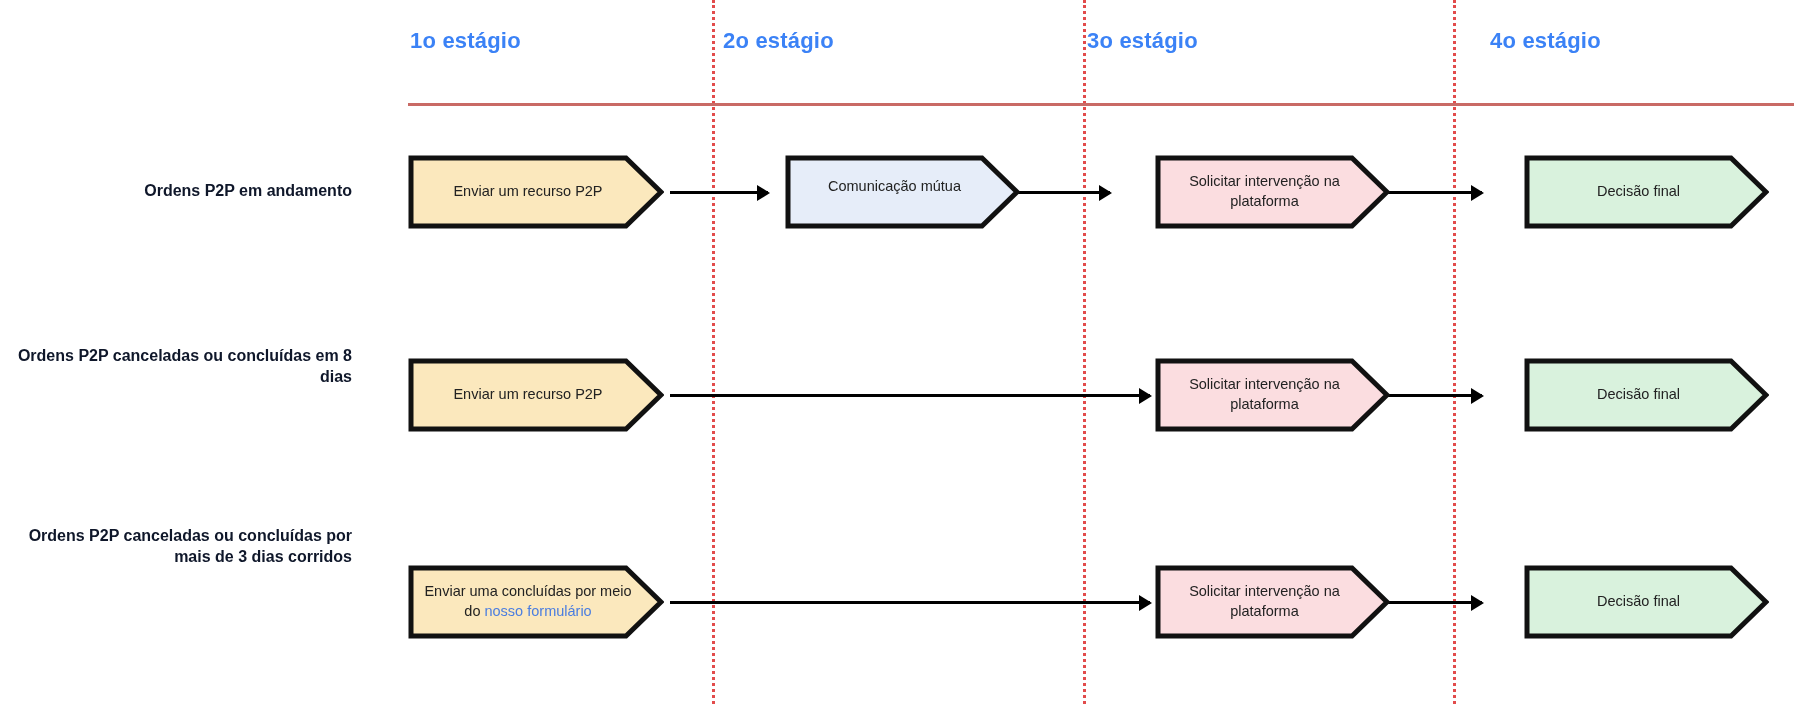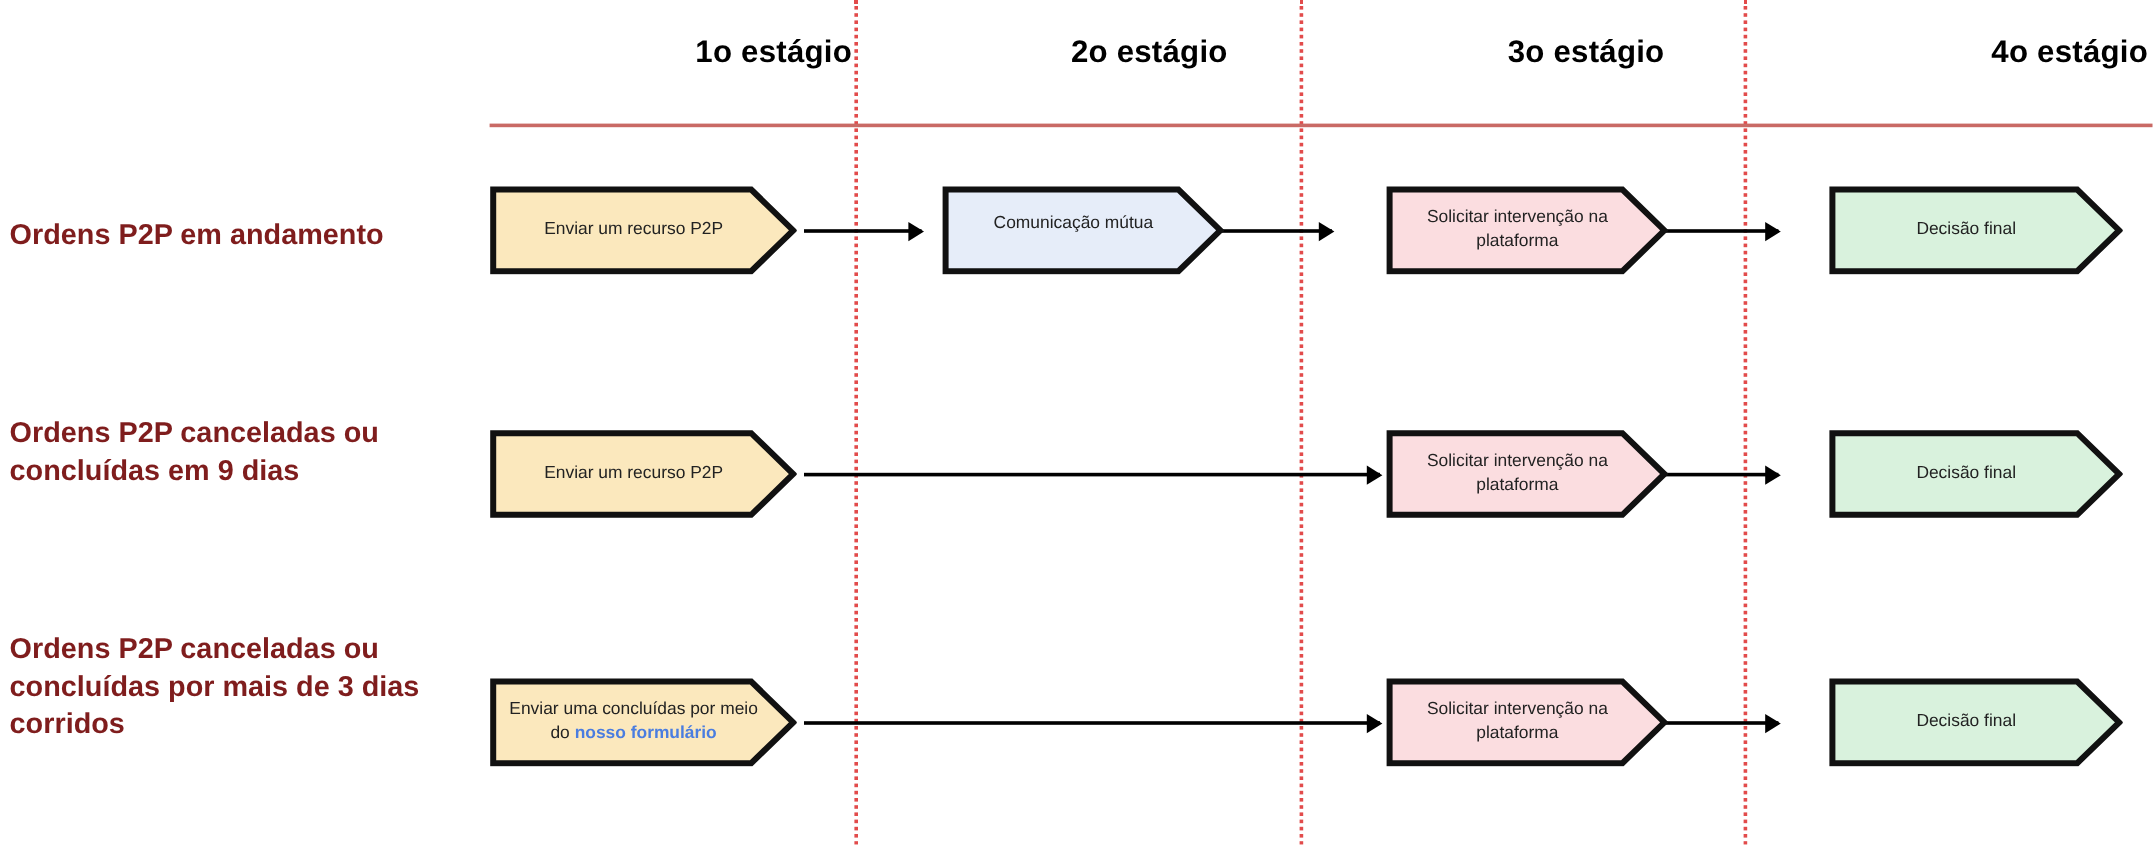--- a/index.html
+++ b/index.html
@@ -16,24 +16,24 @@
     width: 1794px;
     height: 704px;
     background: #ffffff;
     overflow: hidden;
   }
 
   
   .stage-title {
     position: absolute;
     top: 28px;
-    text-align: right;
-    font-size: 26px;
+    text-align: left;
+    font-size: 22px;
     font-weight: bold;
-    color: #000000;
+    color: #3b82f6;
     letter-spacing: 0.2px;
     white-space: nowrap;
   }
   .header-rule {
     position: absolute;
     left: 408px;
     top: 103px;
     width: 1386px;
     height: 3px;
     background: #c96a65;
@@ -44,24 +44,24 @@
     width: 0;
     height: 704px;
     border-left: 3px dotted #e24b4b;
   }
 
   
   .row-label {
     position: absolute;
     left: 8px;
     width: 344px;
-    text-align: left;
-    font-size: 24px;
+    text-align: right;
+    font-size: 16px;
     font-weight: bold;
-    color: #7f1d1d;
+    color: #0f172a;
     line-height: 1.32;
   }
 
   
   .chev {
     position: absolute;
     box-sizing: border-box;
     display: flex;
     align-items: center;
     justify-content: center;
@@ -76,21 +76,20 @@
     inset: 0;
     z-index: 0;
   }
   .chev .txt {
     position: relative;
     z-index: 1;
     width: 100%;
   }
   .chev .lnk {
     color: #4a7de0;
-    font-weight: bold;
   }
 
   
   .conn {
     position: absolute;
     height: 3px;
     background: #000000;
     z-index: 0;
   }
   .conn::after {
@@ -119,21 +118,21 @@
 
   <div>
     <div class="stage-title" style="left:410px;width:300px">1o estágio</div>
     <div class="stage-title" style="left:723px;width:300px">2o estágio</div>
     <div class="stage-title" style="left:1087px;width:300px">3o estágio</div>
     <div class="stage-title" style="left:1490px;width:300px">4o estágio</div>
   </div>
   <div class="header-rule"></div>
 
   <div class="row-label" style="top:180px">Ordens P2P em andamento</div>
-  <div class="row-label" style="top:345px">Ordens P2P canceladas ou concluídas em 9 dias</div>
+  <div class="row-label" style="top:345px">Ordens P2P canceladas ou concluídas em 8 dias</div>
   <div class="row-label" style="top:525px">Ordens P2P canceladas ou concluídas por mais de 3 dias corridos</div>
 
   <div>
     <div class="conn" style="left:670px;top:191px;width:98px"></div>
     <div class="conn" style="left:1000px;top:191px;width:110px"></div>
     <div class="conn" style="left:1372px;top:191px;width:110px"></div>
 
     <div class="chev" style="left:408px;top:155px;width:256px;height:74px">
       <svg class="shape" viewBox="0 0 256 74" preserveAspectRatio="none">
         <polygon points="3,3 218,3 253,37 218,71 3,71" fill="#fbe8bd" stroke="#111111" stroke-width="5" stroke-linejoin="miter"></polygon>

